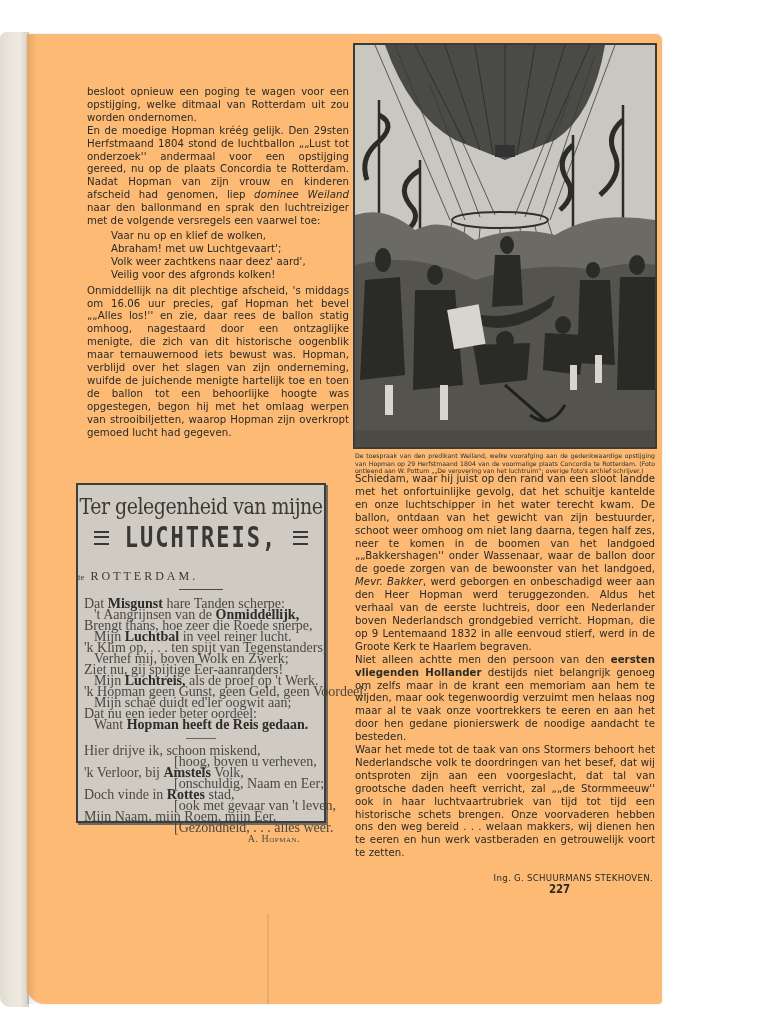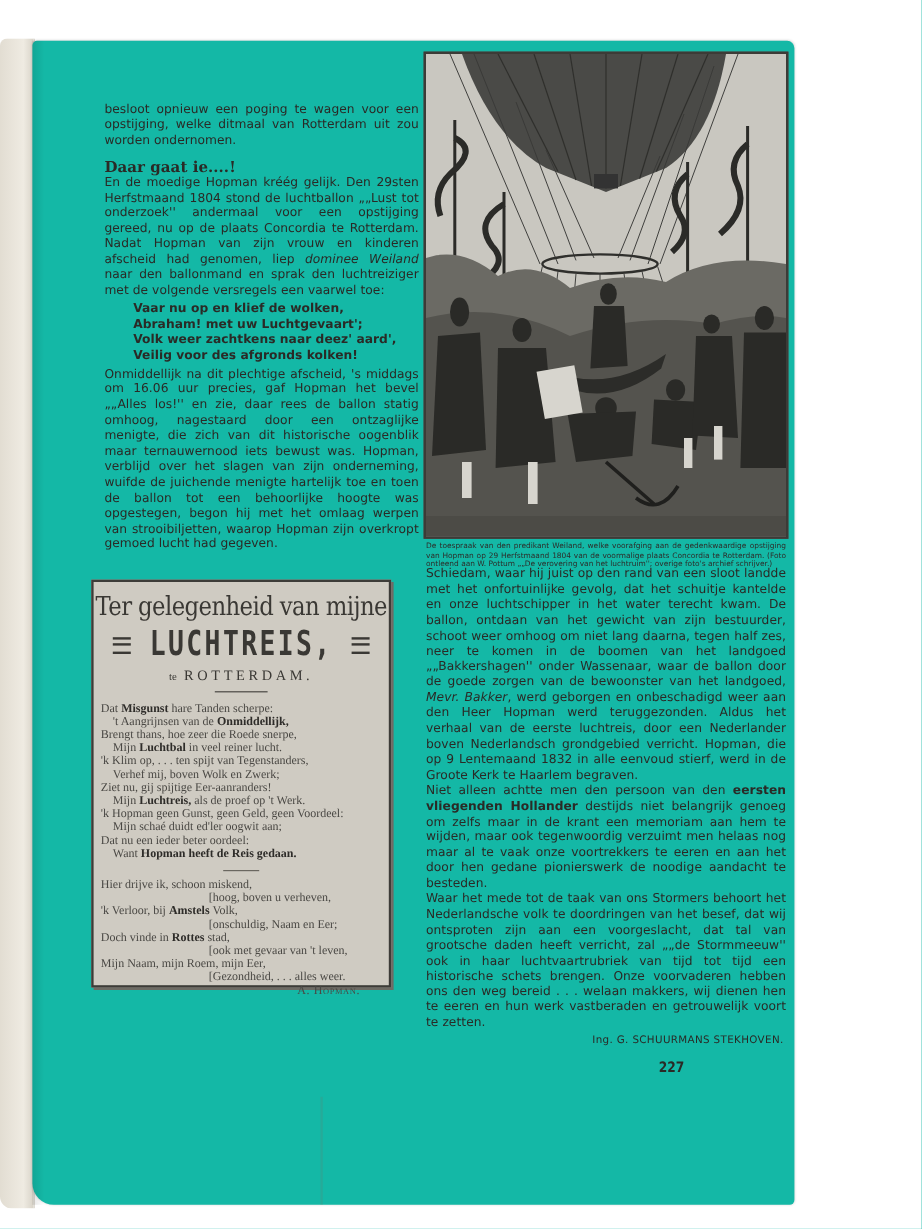--- a/index.html
+++ b/index.html
@@ -1,67 +1,66 @@
 <!DOCTYPE html>
 <html><head>
 <meta charset="utf-8">
 <style>
   html,body{margin:0;padding:0;}
   body{width:768px;height:1024px;background:#ffffff;position:relative;overflow:hidden;font-family:"DejaVu Sans",sans-serif;color:#2a2a26;}
   .left-sliver{position:absolute;left:0;top:32px;width:28px;height:975px;background:linear-gradient(90deg,#e2ddd2,#efebe2 70%,#d8d3c8);border-right:1px solid #cfc9bd;border-radius:6px 0 0 10px;}
-  .page{position:absolute;left:27px;top:34px;width:635px;height:970px;background:#14b8a6;border-radius:4px 6px 4px 18px;box-shadow:0 0 2px rgba(0,0,0,.15);}
+  .page{position:absolute;left:27px;top:34px;width:635px;height:970px;background:#fdba74;border-radius:4px 6px 4px 18px;box-shadow:0 0 2px rgba(0,0,0,.15);}
   .gutter-shadow{position:absolute;left:0;top:0;width:10px;height:100%;background:linear-gradient(90deg,rgba(0,0,0,.10),rgba(0,0,0,0));}
   .fold{position:absolute;left:240px;top:880px;width:2px;height:90px;background:rgba(120,110,95,.18);}
   .col{position:absolute;font-size:10.2px;line-height:12.9px;letter-spacing:0.05px;text-align:justify;}
   .col p{margin:0;}
   .col-left{left:60px;top:52px;width:262px;}
   .col-right{left:328px;top:439px;width:300px;}
   .heading{font-family:"DejaVu Serif",serif;font-weight:bold;font-size:12.5px;margin:8px 0 1px 0;}
-  .verse{margin:2px 0 2px 24px;text-align:left;font-weight:bold;}
+  .verse{margin:2px 0 2px 24px;text-align:left;}
   .verse .stanza{margin-bottom:3px;}
   .verse .line{display:block;}
   .italic{font-style:italic;}
   .bold{font-weight:bold;}
   
   .illus{position:absolute;left:326px;top:9px;width:300px;height:402px;background:#5b5a55;border:2px solid #3c3b37;overflow:hidden;}
   .illus svg{display:block;}
   .caption{position:absolute;left:328px;top:418px;width:300px;font-size:6.2px;line-height:7.6px;color:#2d2d2a;text-align:justify;}
   
   .poem-box{position:absolute;left:49px;top:449px;width:246px;height:336px;background:#cfcbc2;border:2px solid #3d3c38;box-shadow:2px 2px 0 #6e6b64;font-family:"Liberation Serif","DejaVu Serif",serif;color:#4a4844;}
   .pb-title{text-align:center;font-family:"DejaVu Serif",serif;font-size:19px;letter-spacing:-0.5px;margin-top:10px;color:#3a3834;transform:scaleY(1.15);}
   .pb-sub{display:flex;align-items:center;justify-content:center;margin-top:8px;}
   .pb-sub .bars{width:28px;height:10px;border-top:2px solid #3a3834;border-bottom:2px solid #3a3834;position:relative;margin:0 16px;}
   .pb-sub .bars:after{content:"";position:absolute;left:0;right:0;top:3px;border-top:2px solid #3a3834;}
   .pb-luchtreis{font-family:"DejaVu Sans Mono",monospace;font-size:22px;letter-spacing:2px;font-weight:bold;color:#3a3834;transform:scaleY(1.3);}
-  .pb-city{text-align:center;font-size:12px;letter-spacing:3px;margin-top:6px;color:#3a3834;}
+  .pb-city{font-size:12px;letter-spacing:3px;margin-top:19px;color:#3a3834;}
   .pb-city .small{font-size:9px;letter-spacing:0;}
   .pb-rule{width:44px;margin:5px auto 8px;border-top:1.5px solid #4a4844;}
-  .pb-verse{font-size:10px;line-height:11px;padding-left:6px;}
+  .pb-verse{font-size:14px;line-height:11px;padding-left:6px;}
   .pb-verse .l{display:block;white-space:nowrap;}
   .pb-verse .ind{padding-left:10px;}
   .pb-verse .ind2{padding-left:90px;}
   .pb-verse b{color:#2e2c29;}
   .pb-orn{width:30px;margin:8px auto 6px;border-top:1px solid #6a6760;}
   .pb-sign{text-align:right;padding-right:24px;font-size:10px;font-variant:small-caps;letter-spacing:.5px;}
   .col-below{left:60px;top:794px;width:262px;}
-  .signature{text-align:right;font-size:8.6px;letter-spacing:.3px;margin-top:1px;padding-right:2px;}
+  .signature{text-align:right;font-size:8.6px;letter-spacing:.3px;margin-top:12px;padding-right:2px;}
   .page-no{position:absolute;left:520px;top:848px;font-family:"DejaVu Sans",sans-serif;font-weight:bold;font-size:12px;color:#2a2a26;transform:scaleX(.85);}
 </style>
 </head>
 <body>
 
 <div class="left-sliver"></div>
 
 <div class="page">
   <div class="gutter-shadow"></div>
   <div class="fold"></div>
 
   <div class="col col-left">
     <p>besloot opnieuw een poging te wagen voor een opstijging, welke ditmaal van Rotterdam uit zou worden ondernomen.</p>
-    <div class="heading">Daar gaat ie....!</div>
     <p><span>En de moedige Hopman kréég gelijk. Den 29sten Herfstmaand 1804 stond de luchtballon „„Lust tot onderzoek'' andermaal voor een opstijging gereed, nu op de plaats Concordia te Rotterdam. Nadat Hopman van zijn vrouw en kinderen afscheid had genomen, liep </span><span class="italic">dominee Weiland</span><span> naar den ballonmand en sprak den luchtreiziger met de volgende versregels een vaarwel toe:</span></p>
     <div class="verse">
       <div class="stanza">
         <span class="line">Vaar nu op en klief de wolken,</span>
         <span class="line">Abraham! met uw Luchtgevaart';</span>
         <span class="line">Volk weer zachtkens naar deez' aard',</span>
         <span class="line">Veilig voor des afgronds kolken!</span>
       </div>
     </div>
     <p>Onmiddellijk na dit plechtige afscheid, 's middags om 16.06 uur precies, gaf Hopman het bevel „„Alles los!'' en zie, daar rees de ballon statig omhoog, nagestaard door een ontzaglijke menigte, die zich van dit historische oogenblik maar ternauwernood iets bewust was. Hopman, verblijd over het slagen van zijn onderneming, wuifde de juichende menigte hartelijk toe en toen de ballon tot een behoorlijke hoogte was opgestegen, begon hij met het omlaag werpen van strooibiljetten, waarop Hopman zijn overkropt gemoed lucht had gegeven.</p>

